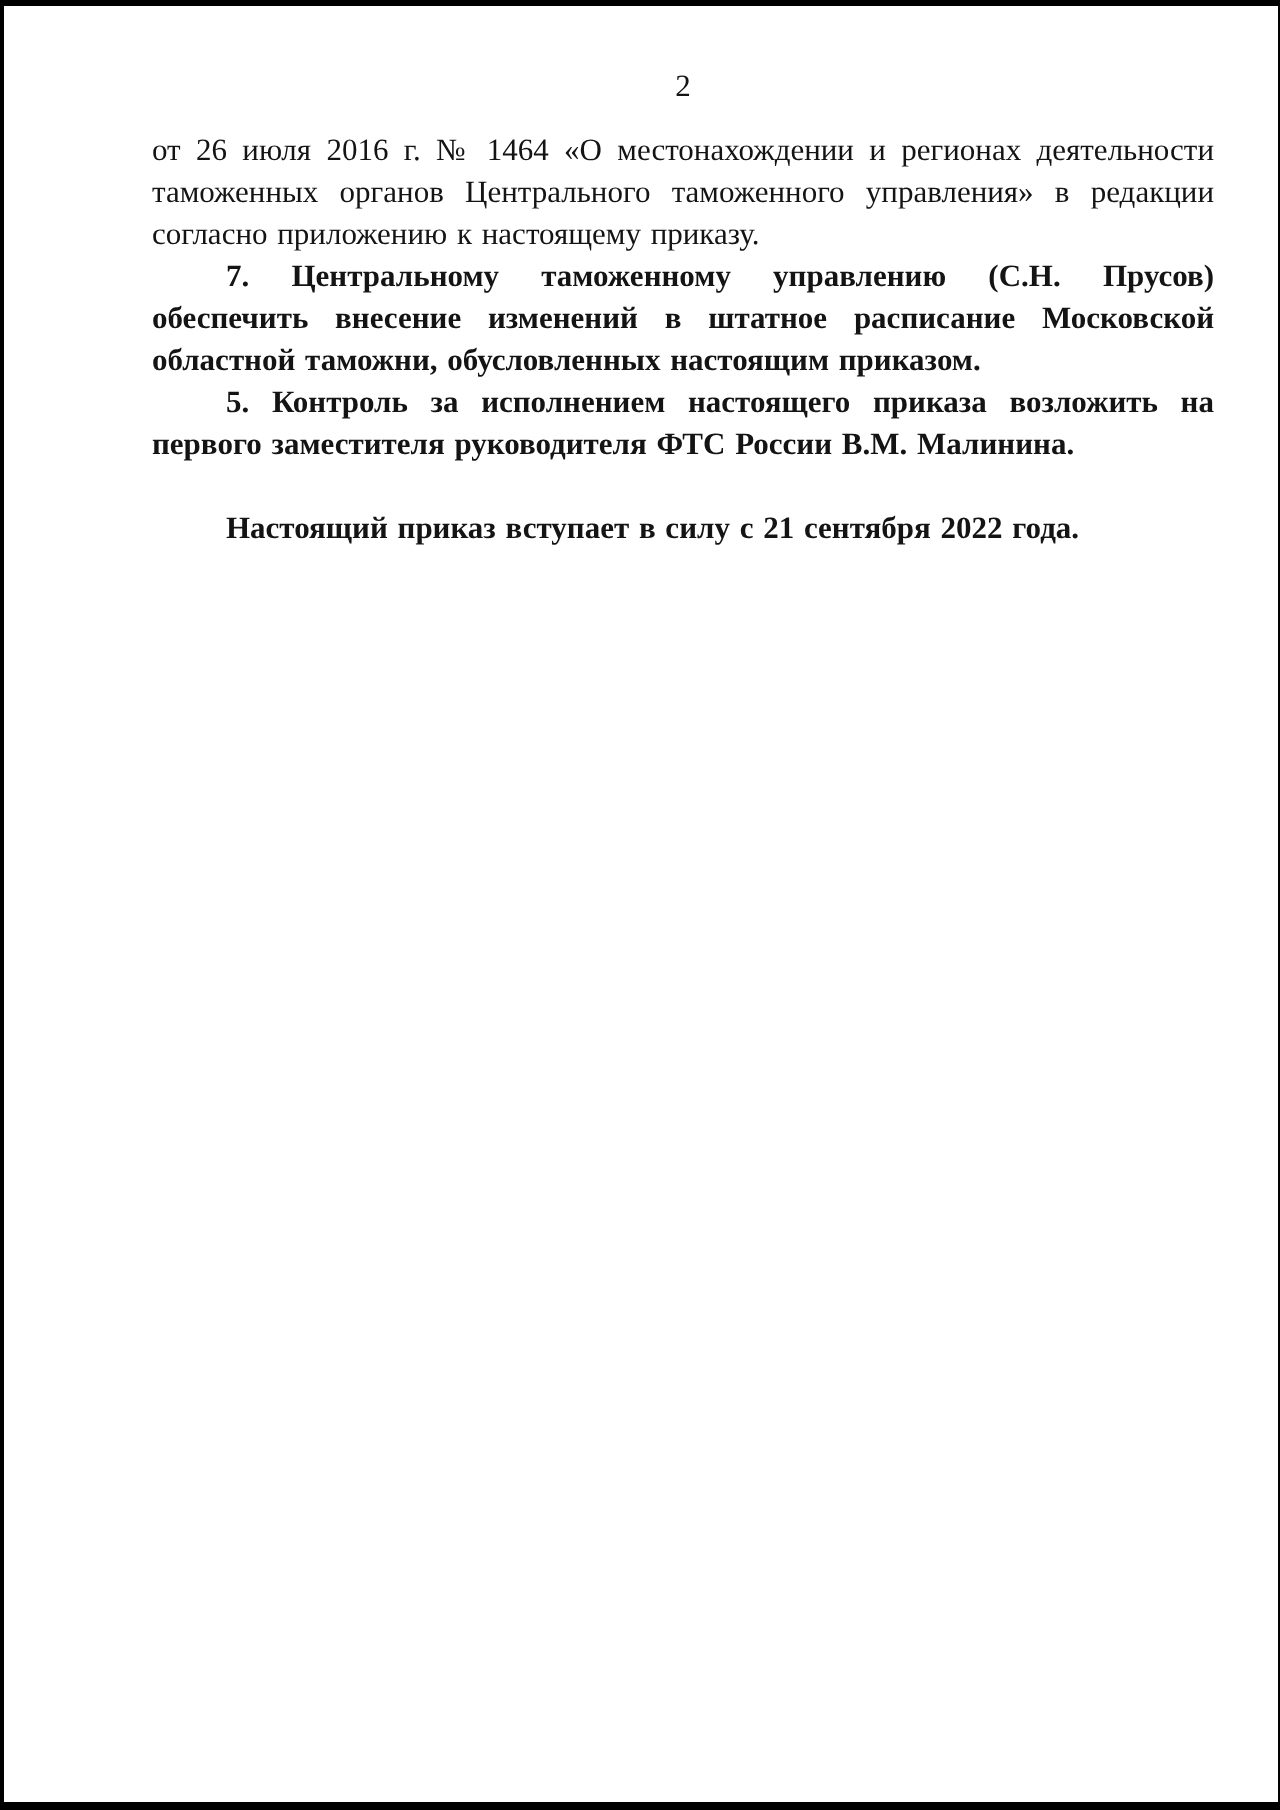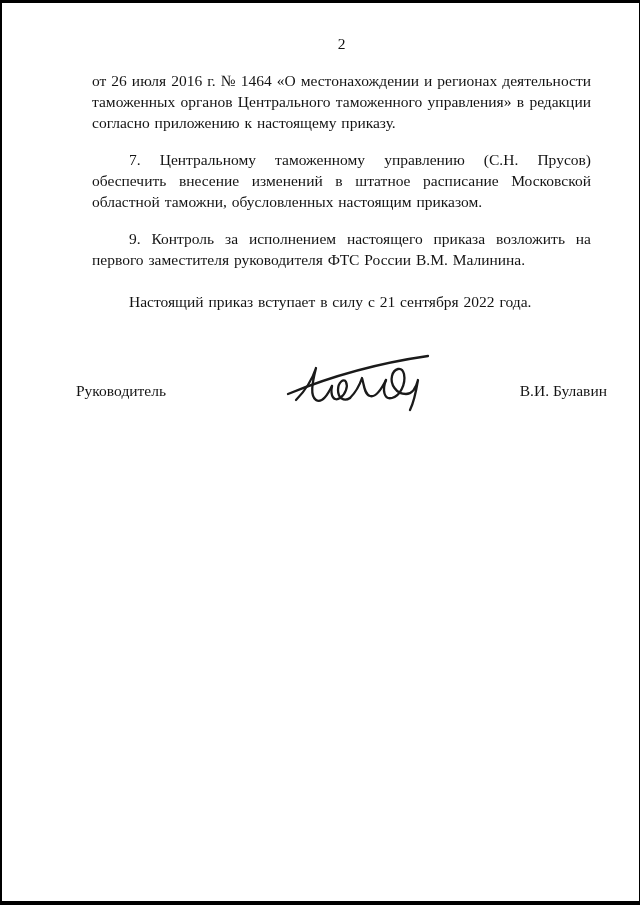--- a/index.html
+++ b/index.html
@@ -22,26 +22,27 @@
     font-size: 15.5px;
     line-height: 21px;
     color: #141414;
     overflow: hidden;
   }
   .page-number {
     text-align: center;
     margin-bottom: 11px;
   }
   .para {
-    margin: 16px;
+    margin: 0;
     text-align: justify;
     word-spacing: 1px;
   }
   .para.indent {
     text-indent: 37px;
+    font-weight: bold;
   }
   .para.spaced {
     margin-top: 21px;
   }
   .sig-row {
     margin-top: 56px;
     display: flex;
     align-items: center;
     justify-content: space-between;
     height: 44px;
@@ -65,35 +66,18 @@
 <body>
 
 <div class="page">
 
   <div class="page-number">2</div>
 
   <p class="para">от 26 июля 2016 г. № 1464 «О местонахождении и регионах деятельности таможенных органов Центрального таможенного управления» в редакции согласно приложению к настоящему приказу.</p>
 
   <p class="para indent">7. Центральному таможенному управлению (С.Н. Прусов) обеспечить внесение изменений в штатное расписание Московской областной таможни, обусловленных настоящим приказом.</p>
 
-  <p class="para indent">9. Контроль за исполнением настоящего приказа возложить на первого заместителя руководителя ФТС России В.М. Малинина.</p>
+  <p class="para indent">5. Контроль за исполнением настоящего приказа возложить на первого заместителя руководителя ФТС России В.М. Малинина.</p>
 
   <p class="para indent spaced">Настоящий приказ вступает в силу с 21 сентября 2022 года.</p>
 
-  <div class="sig-row">
-    <span class="sig-role">Руководитель</span>
-
-    <span class="sig-img">
-      <svg width="150" height="64" viewBox="0 0 150 64" xmlns="http://www.w3.org/2000/svg">
-        <g stroke="#1a1a1a" fill="none" stroke-width="2.3" stroke-linecap="round" stroke-linejoin="round">
-          <path d="M14,50 C22,42 30,30 34,18 C30,34 28,46 34,50 C40,54 46,44 50,36"></path>
-          <path d="M50,36 C48,46 52,52 58,48 C64,44 66,36 64,32 C62,28 56,32 56,40 C56,48 62,52 68,48"></path>
-          <path d="M68,48 C74,42 78,34 80,28 C82,34 82,44 88,46 C94,48 100,38 104,30"></path>
-          <path d="M104,30 C100,40 102,50 110,48 C118,46 124,34 122,24 C120,16 112,18 110,26 C108,34 114,44 124,44 C130,44 134,38 136,30 C134,42 132,52 128,60"></path>
-          <path d="M6,44 C40,30 90,14 146,6"></path>
-        </g>
-      </svg>
-    </span>
-
-    <span class="sig-name">В.И. Булавин</span>
-  </div>
 
 </div>
 
 </body></html>

